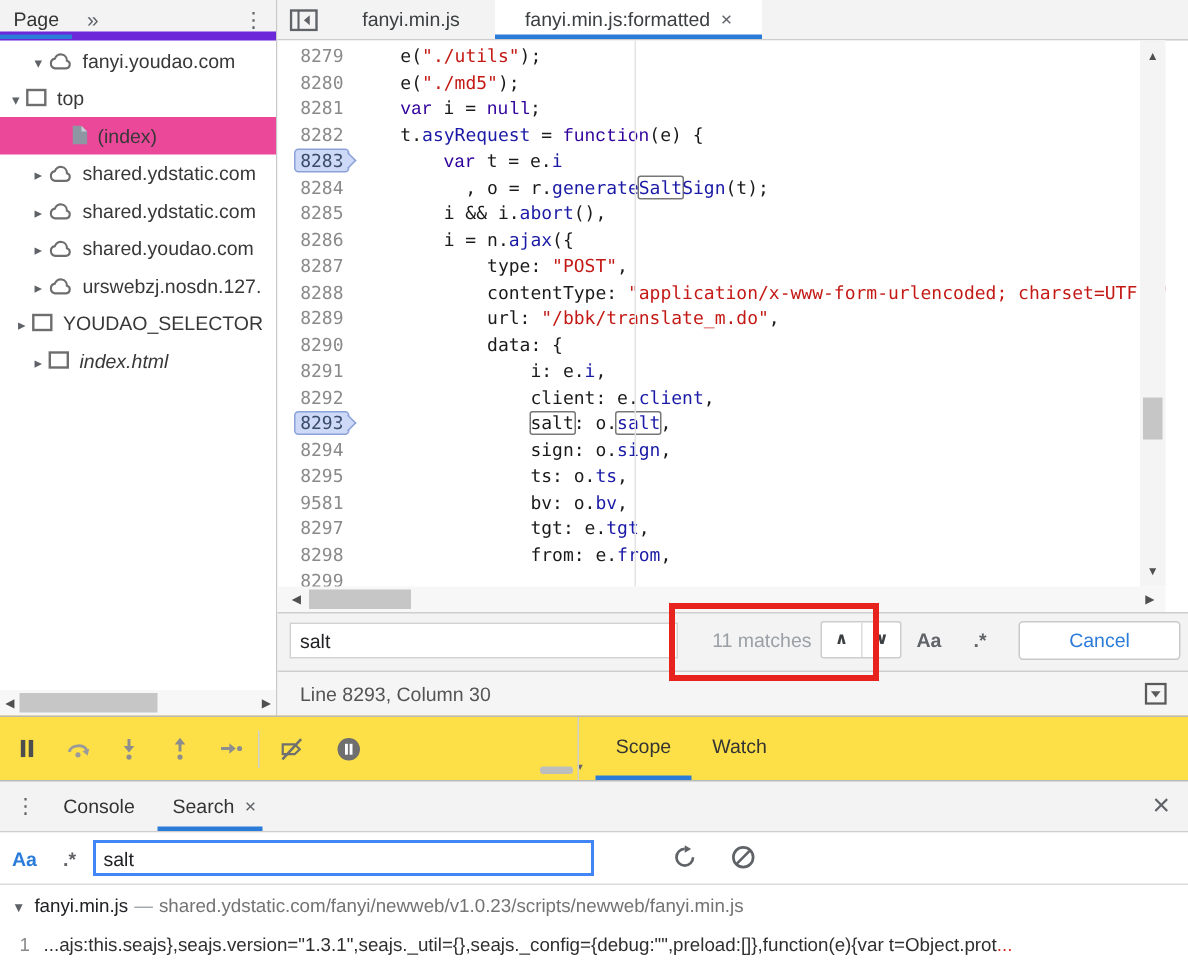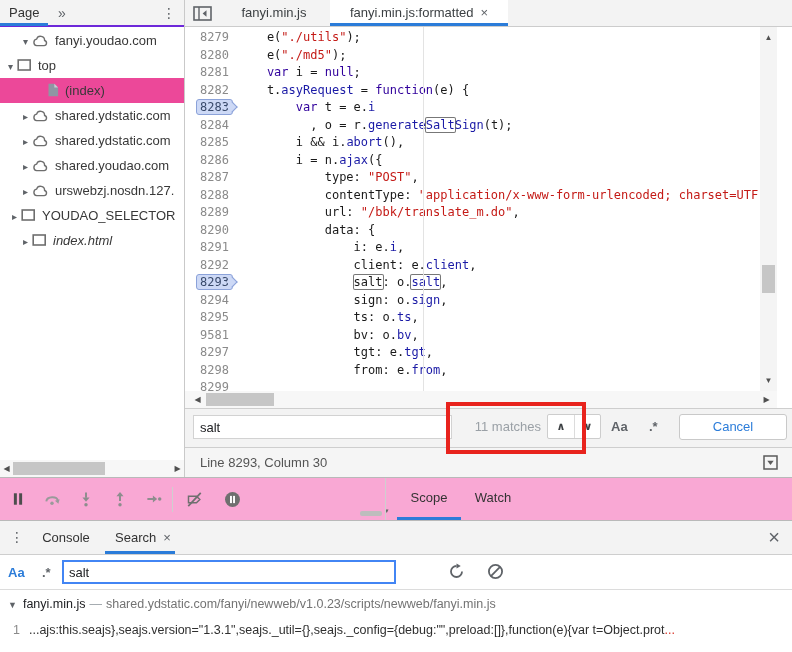--- a/index.html
+++ b/index.html
@@ -2,21 +2,21 @@
 <html><head>
 <meta charset="utf-8">
 <style>
   html,body{margin:0;padding:0;background:#fff;}
   #app{position:relative;width:792px;height:652px;background:#fff;overflow:hidden;
        font-family:"Liberation Sans","DejaVu Sans",sans-serif;font-size:13px;color:#333;}
   .abs{position:absolute;}
 
   
   #navigator{left:0;top:0;width:185px;height:477px;border-right:1px solid #c9c9c9;box-sizing:border-box;background:#fff;}
-  #nav-tabbar{left:0;top:0;width:184px;height:27px;background:#f3f3f3;border-bottom:2px solid #6d28d9;box-sizing:border-box;}
+  #nav-tabbar{left:0;top:0;width:184px;height:27px;background:#f3f3f3;border-bottom:6px solid #6d28d9;box-sizing:border-box;}
   .navtab{position:absolute;left:0;top:0;height:26px;line-height:26px;padding:0 9px;color:#333;}
   .navtab .underline{position:absolute;left:0;right:0;bottom:0;height:3px;background:#2b7cd9;}
   #nav-more{position:absolute;left:58px;top:0;height:26px;line-height:26px;color:#5f6368;font-size:14px;}
   #nav-kebab{position:absolute;right:8px;top:0;height:26px;line-height:26px;color:#5f6368;font-size:14px;letter-spacing:0;}
   #file-tree{position:absolute;left:0;top:28px;width:184px;height:432px;overflow:hidden;}
   .tree-row{position:relative;height:25px;line-height:25px;white-space:nowrap;overflow:hidden;color:#383838;font-size:13px;}
   .tree-row.sel{background:#ec4899;}
   .tree-row .arr{display:inline-block;width:13px;color:#5f6368;font-size:10px;text-align:center;}
   .tree-row .ticon{display:inline-block;vertical-align:-2px;margin-right:6px;}
   
@@ -28,21 +28,21 @@
   #editor-tabbar{left:185px;top:0;width:607px;height:27px;background:#f3f3f3;border-bottom:1px solid #ccc;box-sizing:border-box;}
   .etab{position:absolute;top:0;height:26px;line-height:26px;color:#3c4043;text-align:center;}
   .etab.active{background:#fff;}
   .etab .underline{position:absolute;left:0;right:0;bottom:0;height:3px;background:#2b7cd9;}
   .tabx{color:#5f6368;font-size:13px;margin-left:7px;}
   #code-wrap{left:185px;top:27px;width:592px;height:381px;background:#fff;overflow:hidden;}
   #gutter-sep{left:423px;top:27px;width:1px;height:364px;background:#e3e3e3;}
   .line{height:17.5px;line-height:17.5px;white-space:pre;font-family:"DejaVu Sans Mono","Liberation Mono",monospace;font-size:12px;}
   .line .gut{display:inline-block;width:44px;text-align:right;padding-right:9px;color:#8a8a8a;vertical-align:top;}
   .line .src{color:#1a1a1a;}
-  .tk-k{color:#30009c;}
+  .tk-k{color:#30009c;font-family:Liberation Mono, monospace;}
   .tk-s{color:#c41a16;}
   .tk-p{color:#1a1aa6;}
   .tk-d{color:#1a1a1a;}
   .mbox{box-shadow:0 0 0 1px #777;border-radius:1px;}
   .bptag{position:relative;display:inline-block;background:#cdd9f6;border:1px solid #8ba2d9;border-radius:3px;
          padding:0 3px;margin-right:-4px;color:#394a6b;line-height:14px;}
   .bptag::after{content:"";position:absolute;right:-4.2px;top:50%;width:7px;height:7px;
          transform:translateY(-50%) rotate(45deg);background:#cdd9f6;
          border-top:1px solid #8ba2d9;border-right:1px solid #8ba2d9;}
   
@@ -62,21 +62,21 @@
   #find-cancel{position:absolute;left:494px;top:5px;width:108px;height:26px;line-height:24px;box-sizing:border-box;
         background:#fff;border:1px solid #c9c9c9;border-radius:3px;color:#2b7cd9;text-align:center;font-size:13px;}
   #red-annotation{left:446px;top:402px;width:140px;height:52px;border:4px solid #e8231d;box-sizing:border-box;z-index:40;}
 
   
   #status-bar{left:185px;top:447px;width:607px;height:30px;background:#f5f5f5;border-top:1px solid #cecece;box-sizing:border-box;}
   #status-text{position:absolute;left:15px;top:0;line-height:29px;color:#545454;}
   #status-icon{position:absolute;right:13px;top:6px;}
 
   
-  #debug-bar{left:0;top:477px;width:792px;height:43px;background:#f9a8d4;border-top:1px solid #b9b9b9;box-sizing:border-box;}
+  #debug-bar{left:0;top:477px;width:792px;height:43px;background:#fde047;border-top:1px solid #b9b9b9;box-sizing:border-box;}
   .dbg-btn{position:absolute;top:13px;width:16px;height:16px;}
   #dbg-divider{position:absolute;left:172px;top:9px;width:1px;height:25px;background:#cfcfcf;}
   #pane-divider{position:absolute;left:385px;top:0;width:1px;height:42px;background:#cfcfcf;}
   #dbg-minithumb{position:absolute;left:360px;top:33px;width:22px;height:5px;border-radius:2px;background:#bdbdbd;}
   #dbg-miniarrow{position:absolute;left:385px;top:29px;font-size:7px;color:#666;}
   .side-tab{position:absolute;top:0;height:42px;line-height:40px;text-align:center;color:#333;}
   .side-tab .underline{position:absolute;left:0;right:0;bottom:0;height:3px;background:#2b7cd9;}
 
   
   #drawer-tabbar{left:0;top:520px;width:792px;height:35px;background:#f3f3f3;border-top:1px solid #b9b9b9;border-bottom:1px solid #cecece;box-sizing:border-box;}

